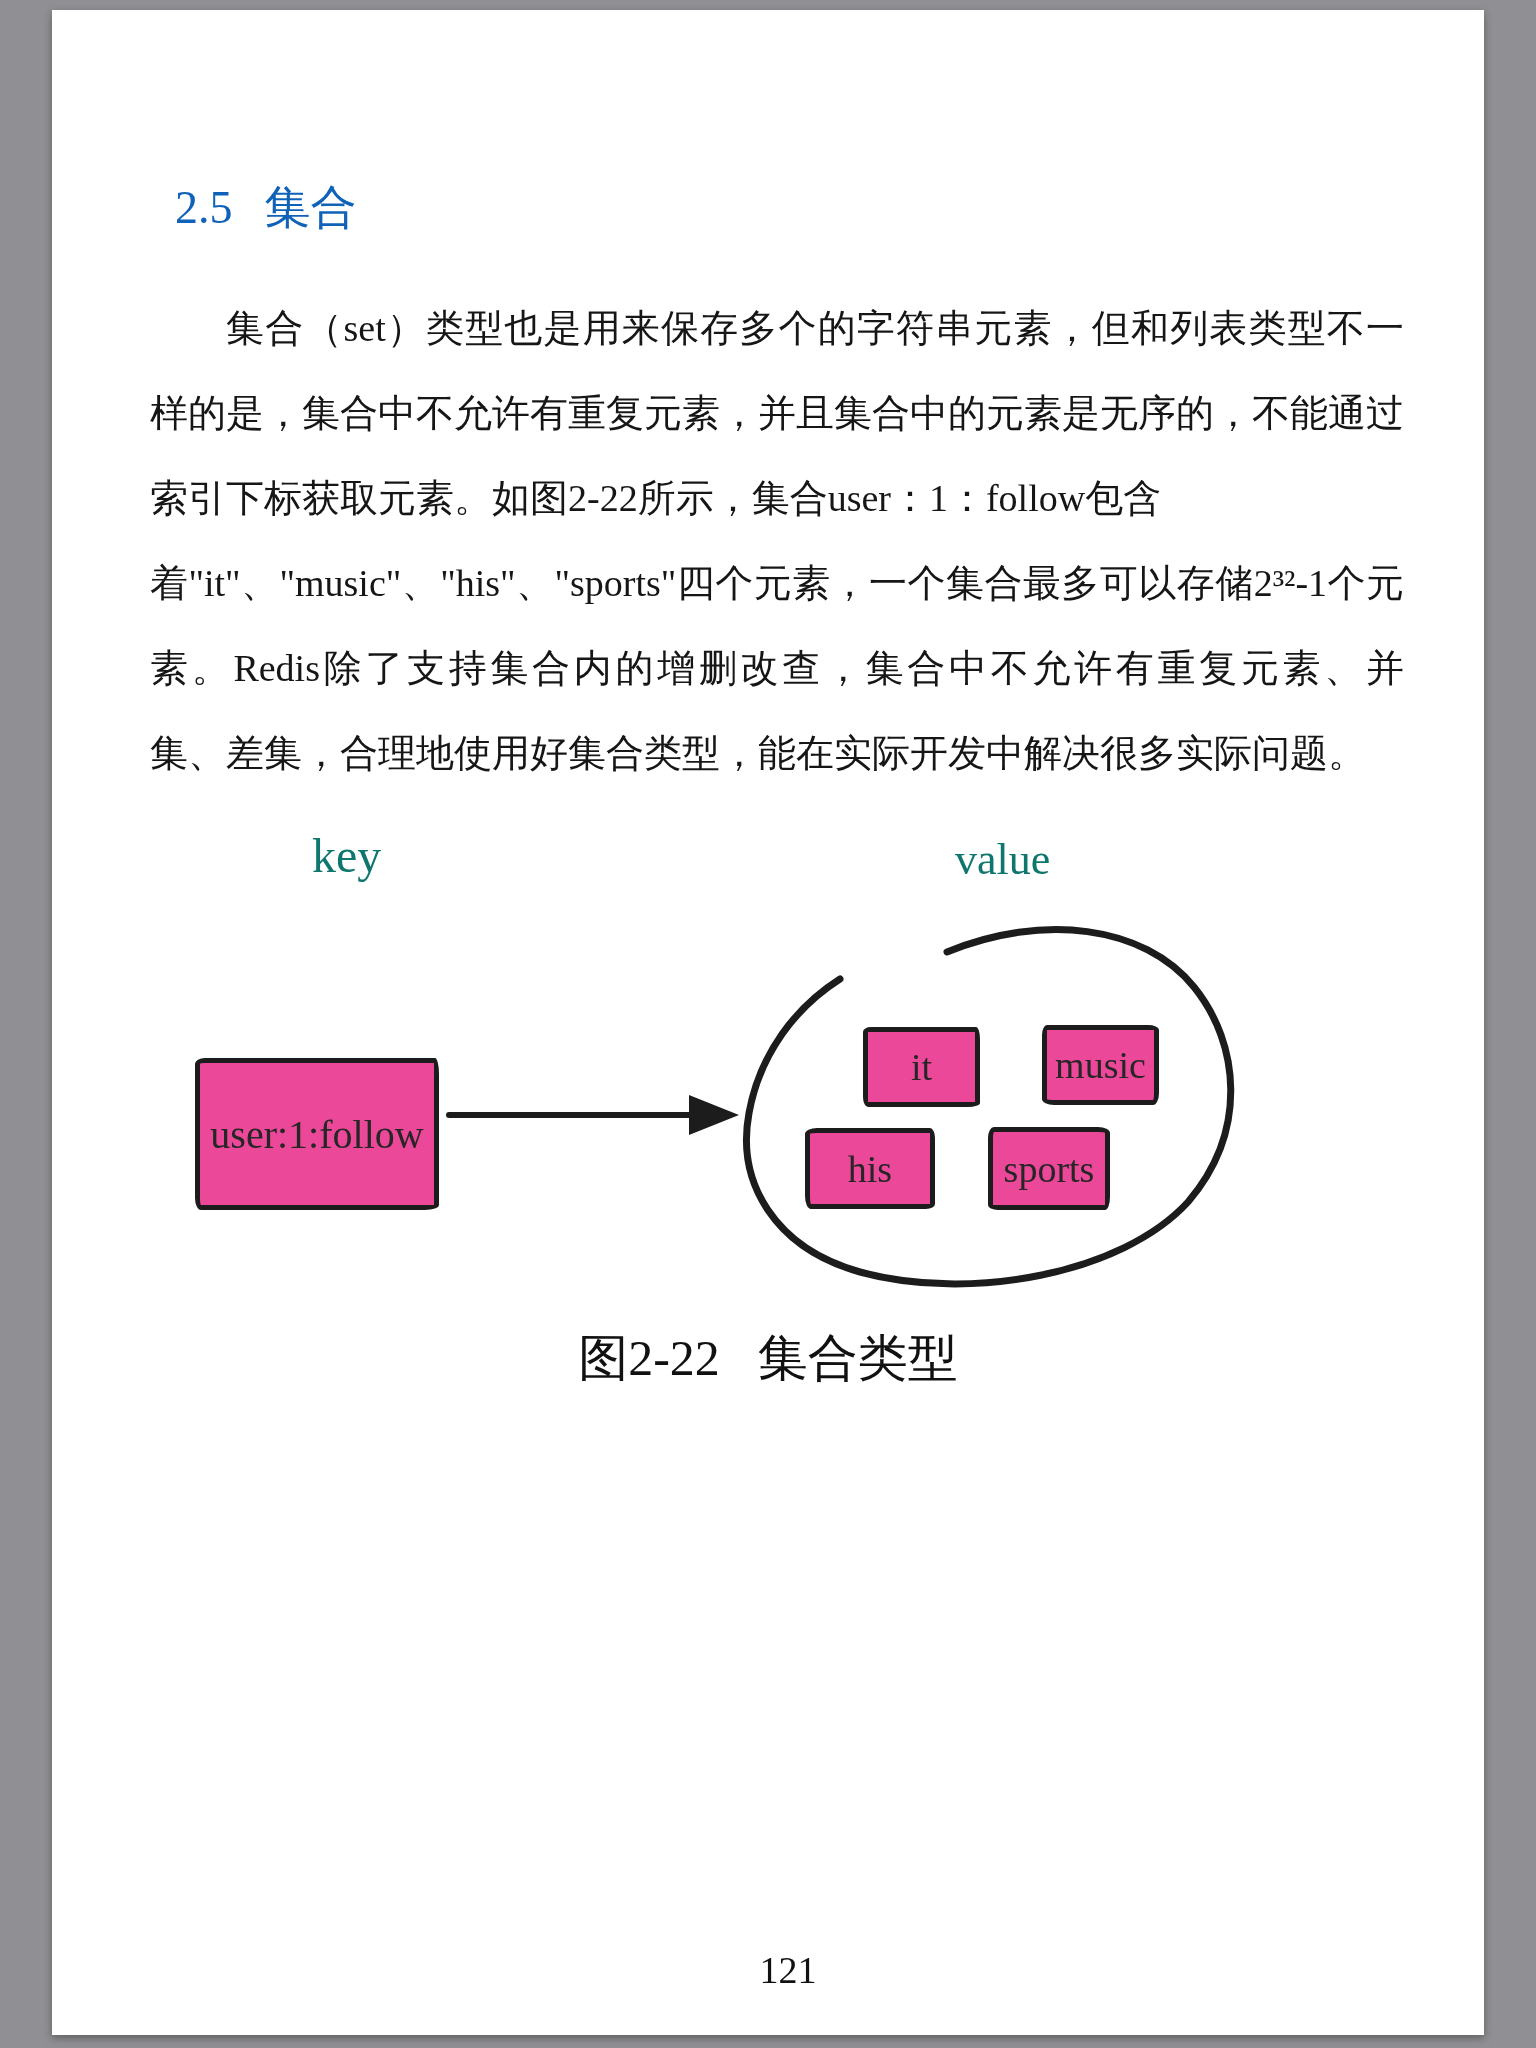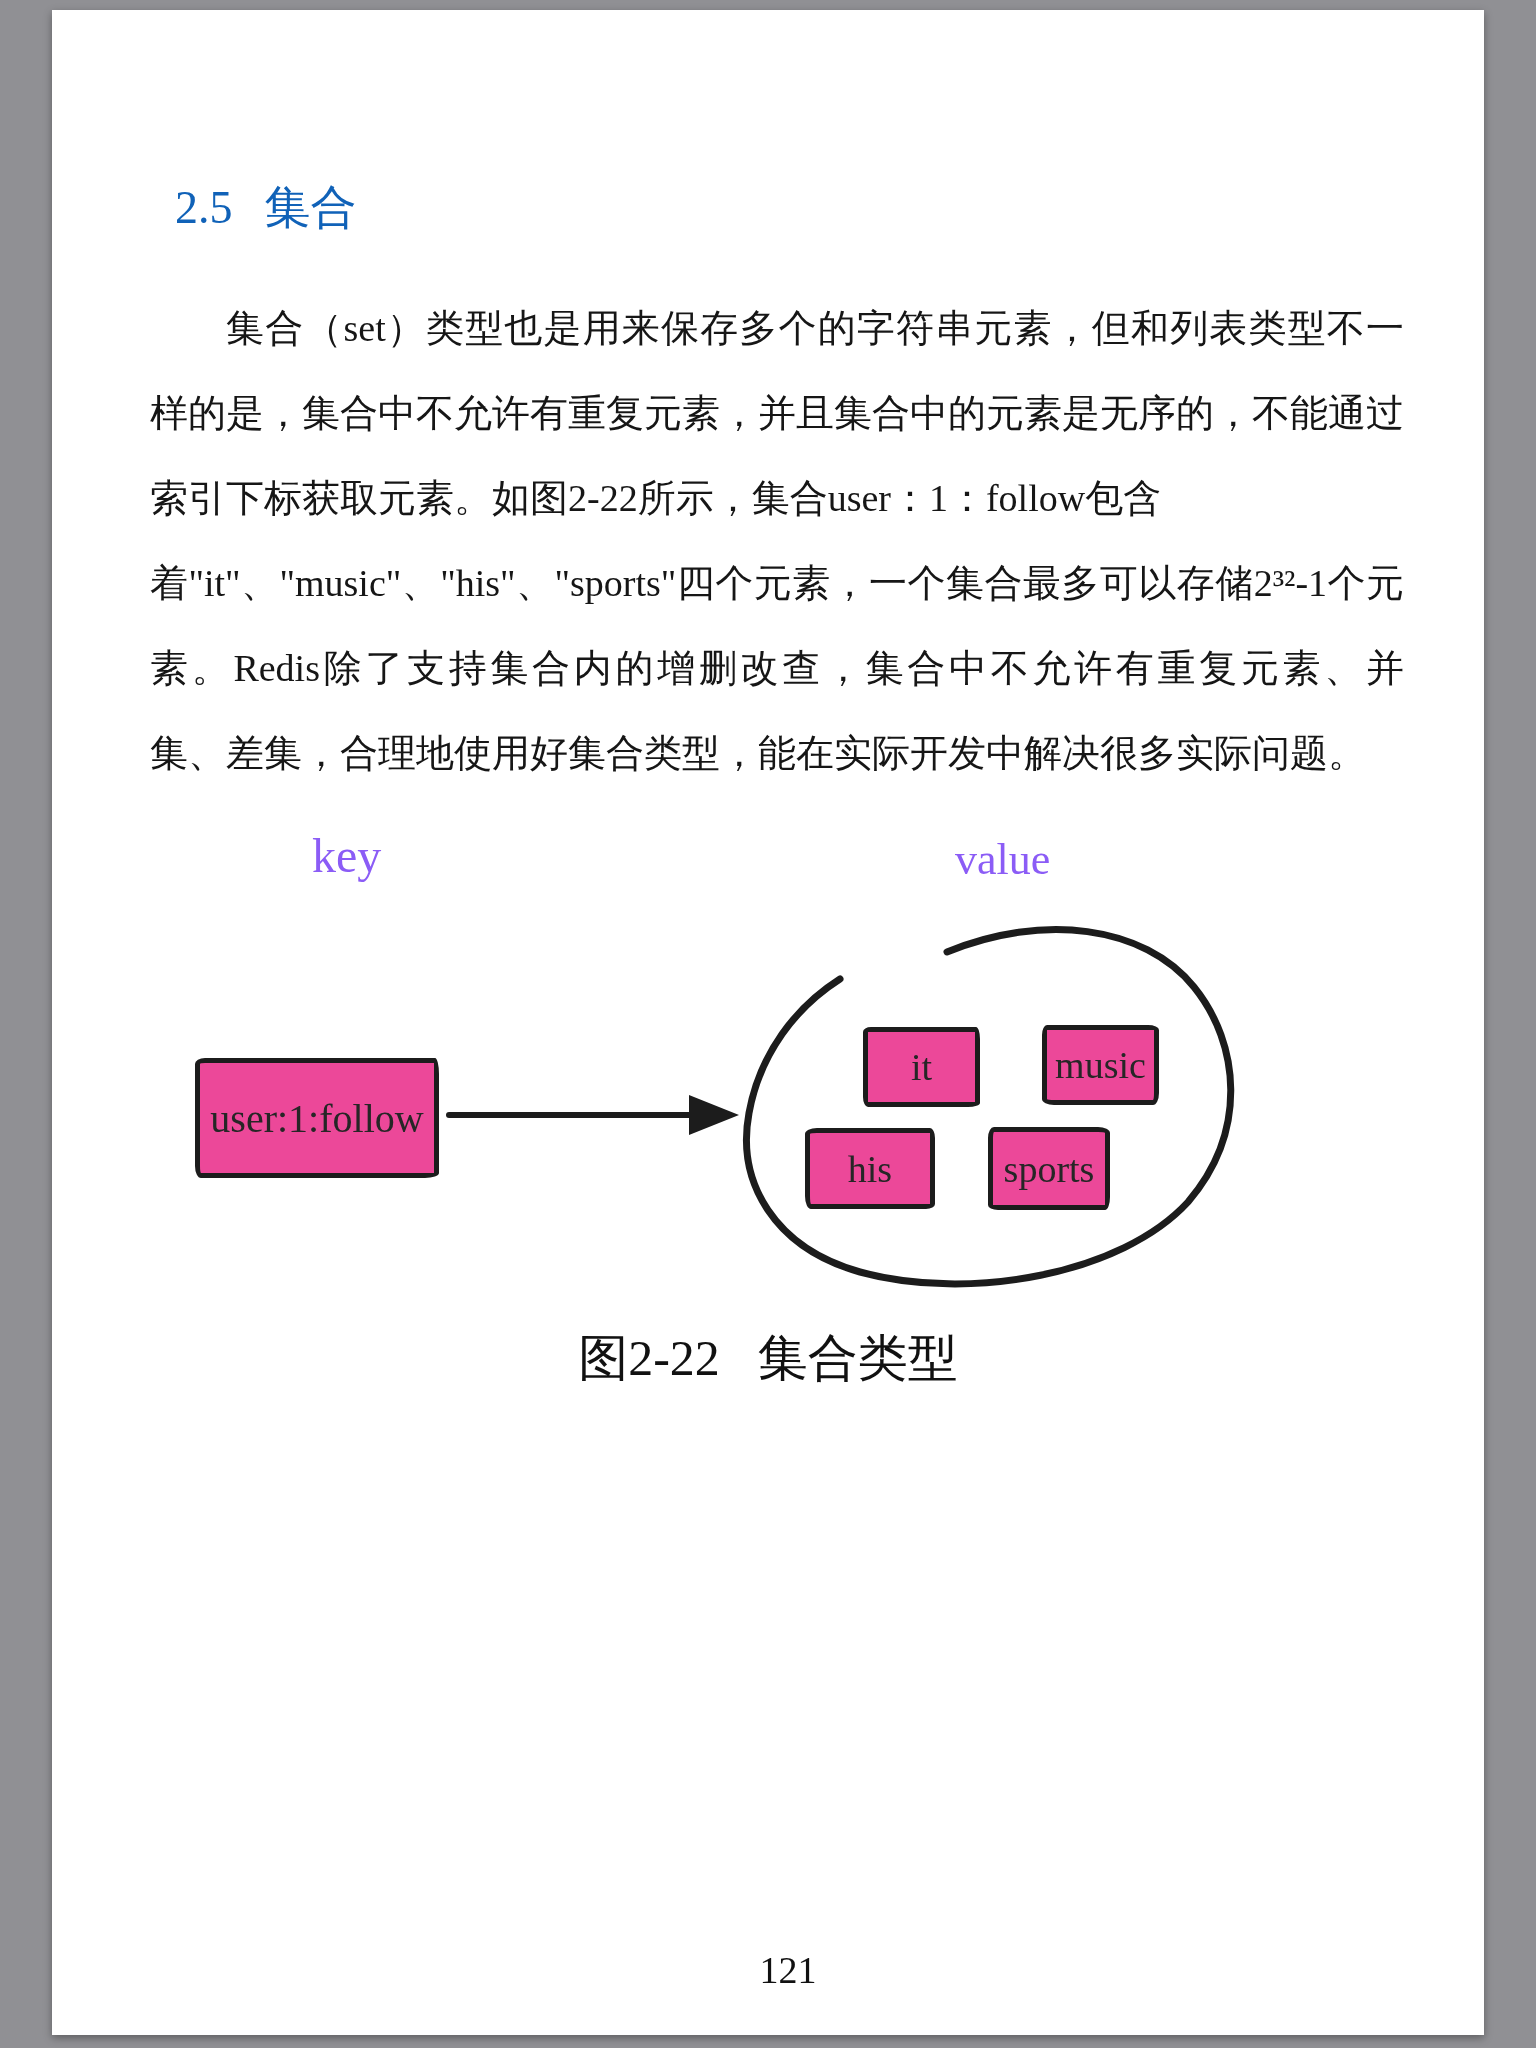--- a/index.html
+++ b/index.html
@@ -41,35 +41,35 @@
   }
   .para .line.j{
     white-space:normal;
     text-align:justify;
     text-align-last:justify;
   }
   .para .line.indent{text-indent:76px;}
   
   .fig-label{
     position:absolute;
-    color:#8b5cf6;
+    color:#0f766e;
     white-space:nowrap;
   }
   .fig-label.key{left:260px;top:818px;font-size:48px;}
   .fig-label.value{left:903px;top:824px;font-size:44px;}
   .sketchbox{
     position:absolute;
     border:5px solid #1c1c1c;
     background:#ec4899;
     display:flex;align-items:center;justify-content:center;
     color:#262626;
     box-sizing:border-box;
   }
   .keybox{
-    left:143px;top:1048px;width:244px;height:120px;
+    left:143px;top:1048px;width:244px;height:152px;
     font-size:40px;
     border-width:5px;
     border-radius:10px 4px 14px 6px / 6px 16px 5px 12px;
   }
   .member{font-size:38px;}
   .m-it{left:811px;top:1017px;width:117px;height:80px;
         border-radius:8px 4px 12px 5px / 5px 12px 4px 10px;}
   .m-music{left:990px;top:1015px;width:117px;height:80px;
         border-radius:5px 11px 6px 12px / 10px 5px 12px 6px;}
   .m-his{left:753px;top:1118px;width:130px;height:81px;

